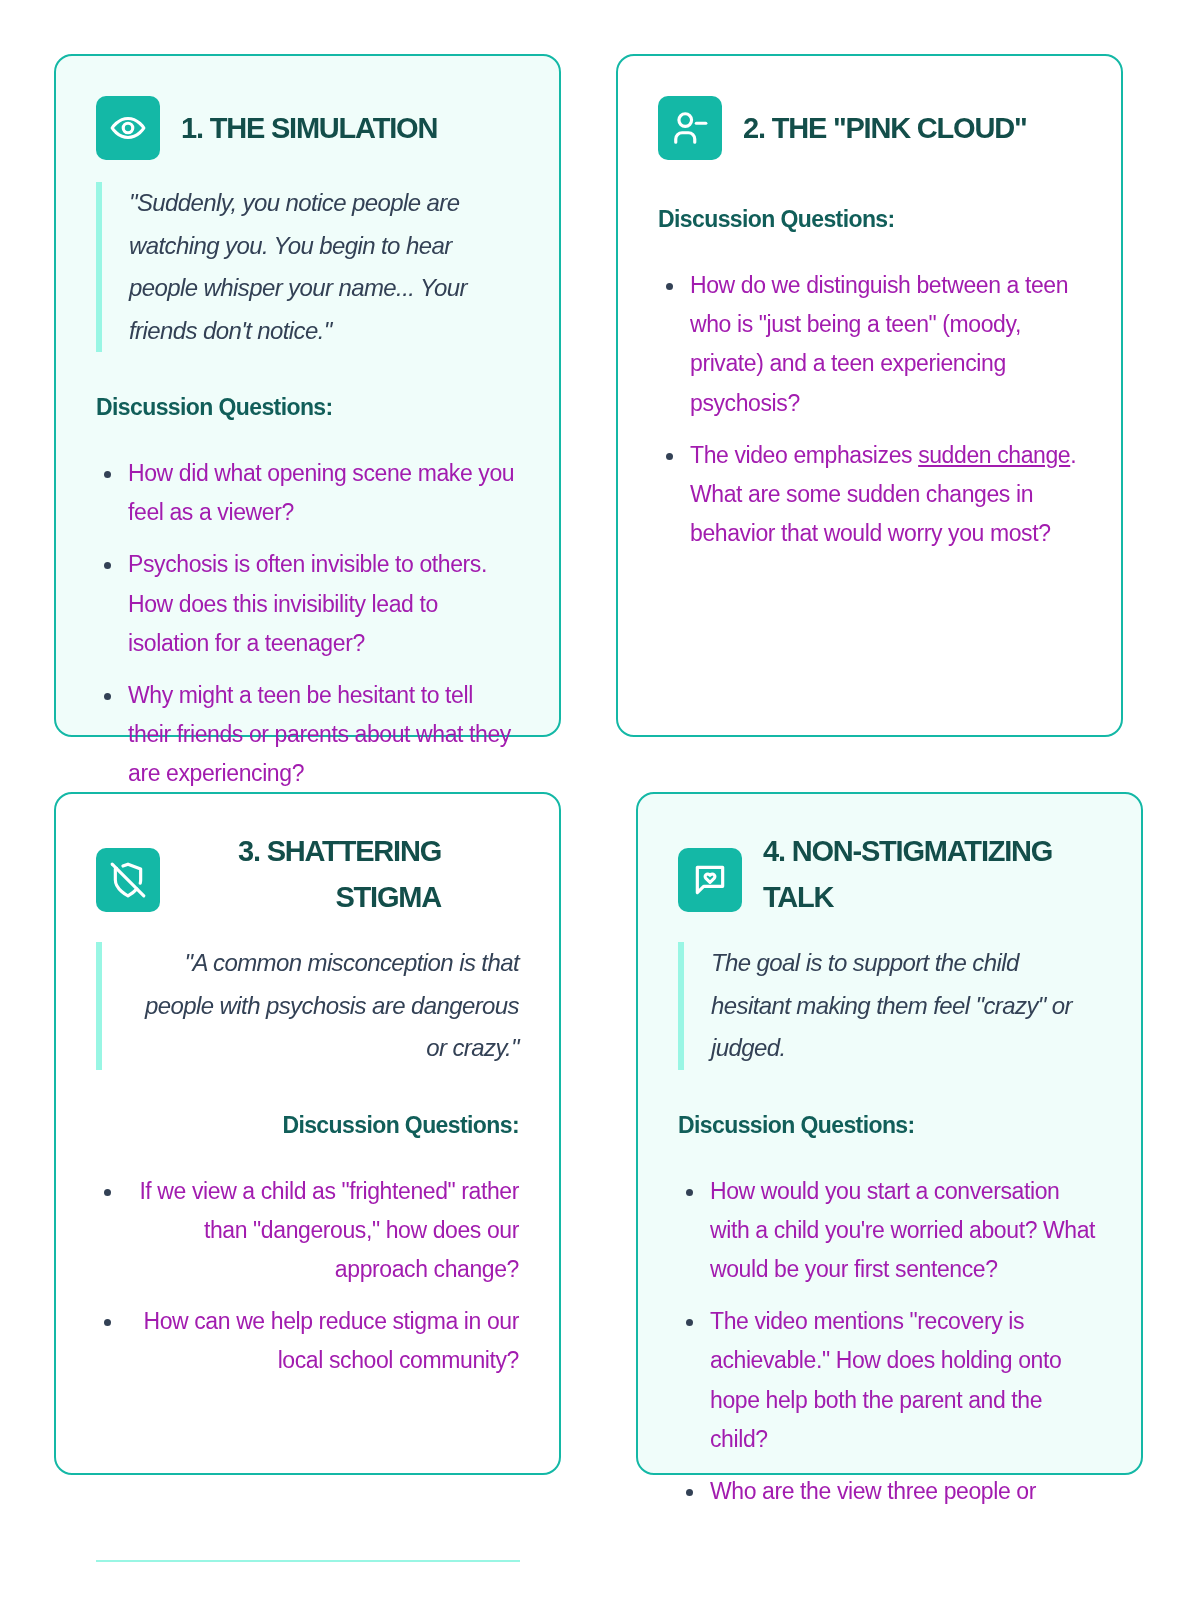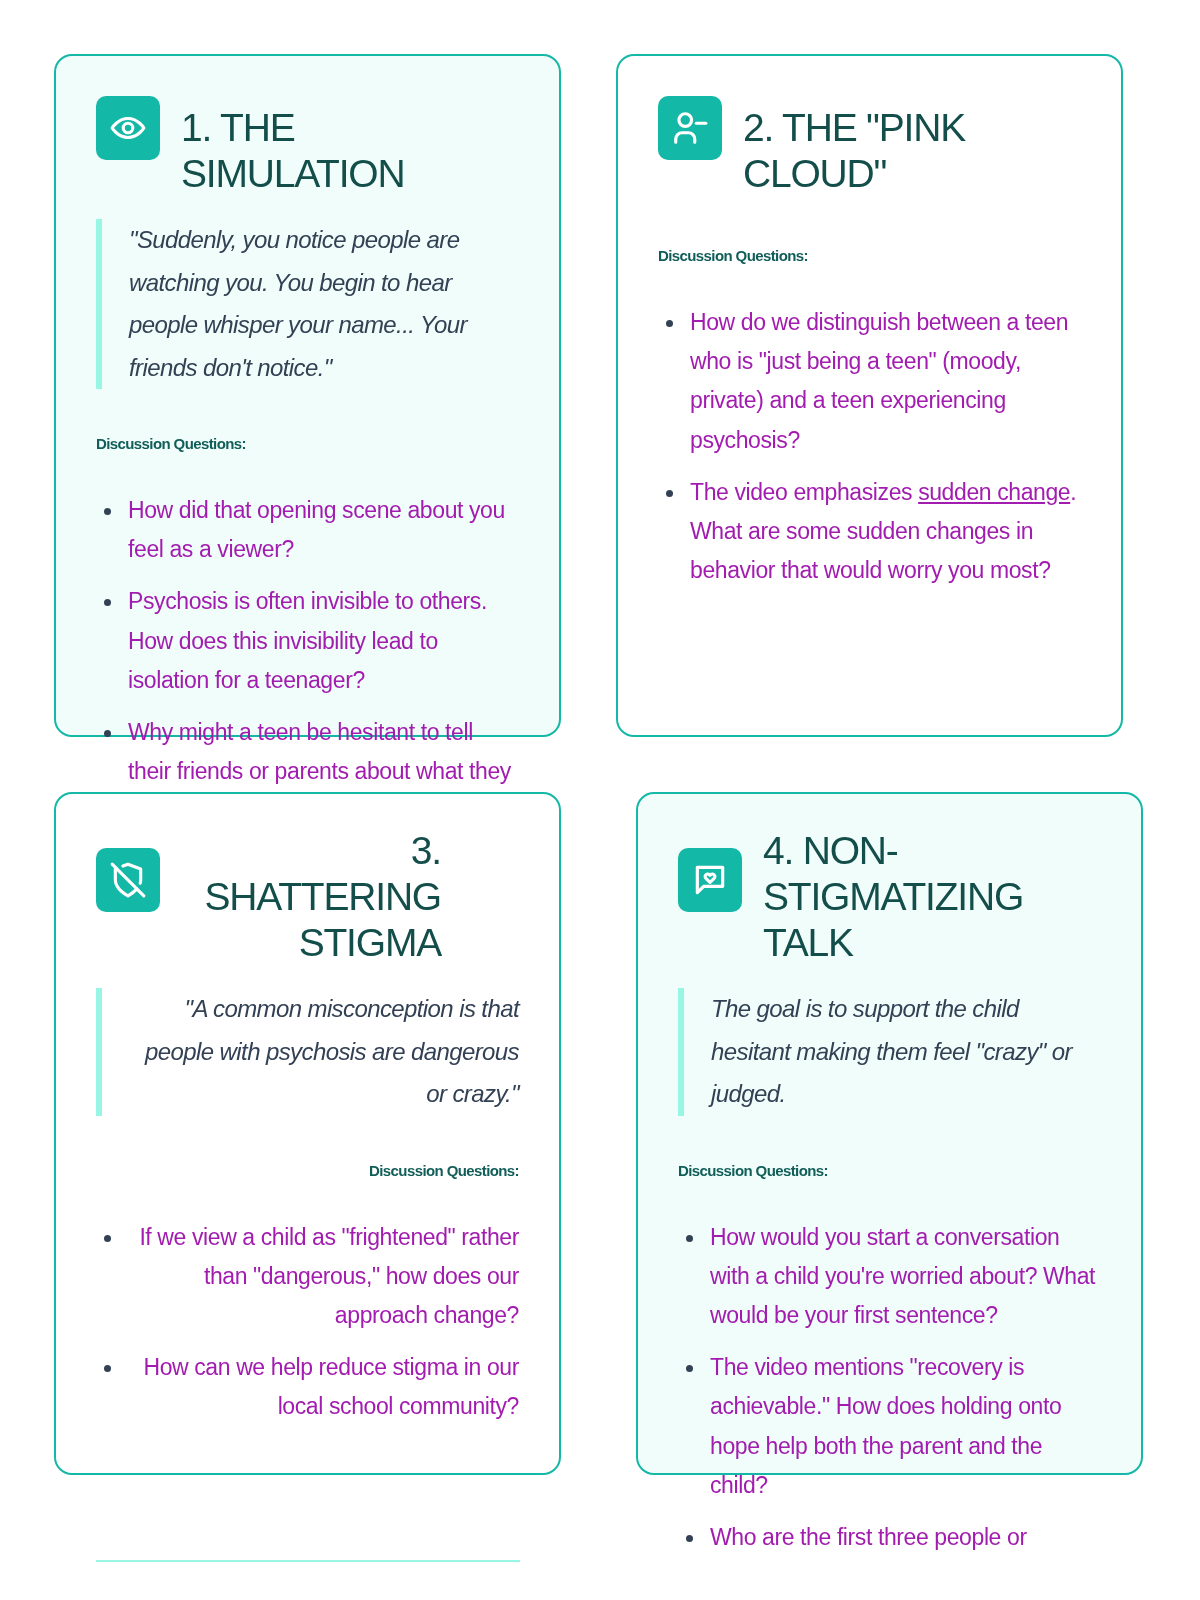--- a/index.html
+++ b/index.html
@@ -26,39 +26,39 @@
 
   .card-head { display: flex; align-items: flex-start; }
   .icon-box {
     flex: 0 0 64px; width: 64px; height: 64px; border-radius: 10px;
     background: #14b8a6; display: flex; align-items: center; justify-content: center;
     margin-top: 0;
   }
   .icon-box svg { width: 38px; height: 38px; }
   .card-title {
     margin: 0 0 0 21px; padding-top: 12px;
-    font-size: 39px; line-height: 46px; font-weight: normal;
+    font-size: 29px; line-height: 46px; font-weight: bold;
     color: #134e4a; letter-spacing: -1.2px;
   }
   .card-head.single .card-title { padding-top: 9px; }
   .card-head.double .icon-box { margin-top: 14px; }
   .card-head.double .card-title { padding-top: 0; margin-top: -6px; }
 
   .quote {
     margin: 26px 0 0 0;
     border-left: 6px solid #99f6e4;
     padding: 0 0 0 27px;
     font-style: italic; font-size: 24px; line-height: 42.5px;
     color: #334155; letter-spacing: -0.6px;
   }
   .quote .q-text { display: block; margin-top: -4px; margin-bottom: -4px; }
 
   .dq-label {
     margin: 44px 0 0 0;
-    font-size: 15px; font-weight: bold; color: #115e59; letter-spacing: -0.6px;
+    font-size: 23px; font-weight: bold; color: #115e59; letter-spacing: -0.6px;
     line-height: 30px;
   }
   .q-list { margin: 32px 0 0 0; padding: 0 0 0 32px; list-style: none; }
   .q-list li {
     position: relative; font-size: 23px; line-height: 39.2px;
     color: #a21caf; margin-bottom: 13px; letter-spacing: -0.4px;
   }
   .q-list li .bullet {
     position: absolute; left: -24px; top: 17px; width: 7px; height: 7px;
     border-radius: 50%; background: #334155;
@@ -81,21 +81,21 @@
         <circle cx="12" cy="12" r="3"></circle>
       </svg>
     </div>
     <h2 class="card-title">1. THE SIMULATION</h2>
   </div>
   <blockquote class="quote">
     <span class="q-text">"Suddenly, you notice people are watching you. You begin to hear people whisper your name... Your friends don't notice."</span>
   </blockquote>
   <h3 class="dq-label">Discussion Questions:</h3>
   <ul class="q-list">
-    <li><span class="bullet"></span><span>How did that opening scene about you feel as a viewer?</span></li>
+    <li><span class="bullet"></span><span>How did what opening scene make you feel as a viewer?</span></li>
     <li><span class="bullet"></span><span>Psychosis is often invisible to others. How does this invisibility lead to isolation for a teenager?</span></li>
     <li><span class="bullet"></span><span>Why might a teen be hesitant to tell their friends or parents about what they are experiencing?</span></li>
   </ul>
 </section>
 
 <section class="card plain" id="card-2">
   <div class="card-head single">
     <div class="icon-box">
       <svg viewBox="0 0 24 24" fill="none" stroke="#ffffff" stroke-width="2" stroke-linecap="round" stroke-linejoin="round">
         <circle cx="9" cy="7" r="4"></circle>
@@ -143,17 +143,17 @@
     </div>
     <h2 class="card-title" style="width:350px">4. NON-STIGMATIZING TALK</h2>
   </div>
   <blockquote class="quote">
     <span class="q-text">The goal is to support the child hesitant making them feel "crazy" or judged.</span>
   </blockquote>
   <h3 class="dq-label">Discussion Questions:</h3>
   <ul class="q-list">
     <li><span class="bullet"></span><span>How would you start a conversation with a child you're worried about? What would be your first sentence?</span></li>
     <li><span class="bullet"></span><span>The video mentions "recovery is achievable." How does holding onto hope help both the parent and the child?</span></li>
-    <li><span class="bullet"></span><span>Who are the first three people or</span></li>
+    <li><span class="bullet"></span><span>Who are the view three people or</span></li>
   </ul>
 </section>
 
 <div id="tip-line"></div>
 
 </body></html>

